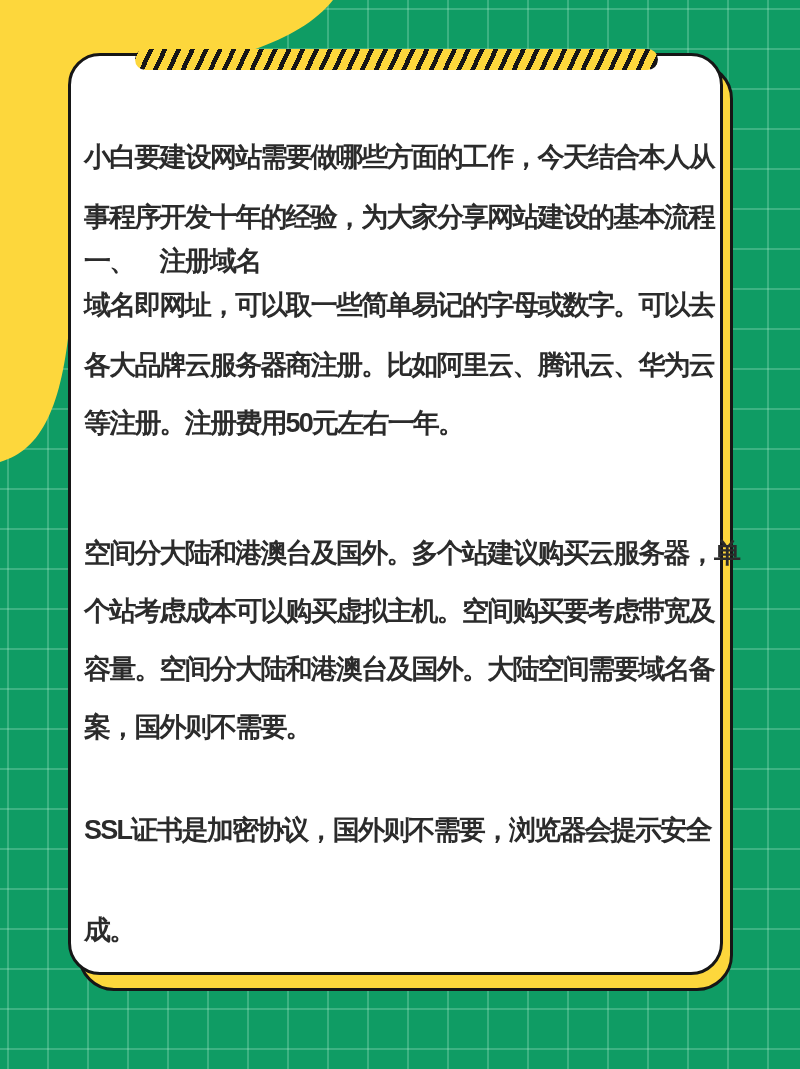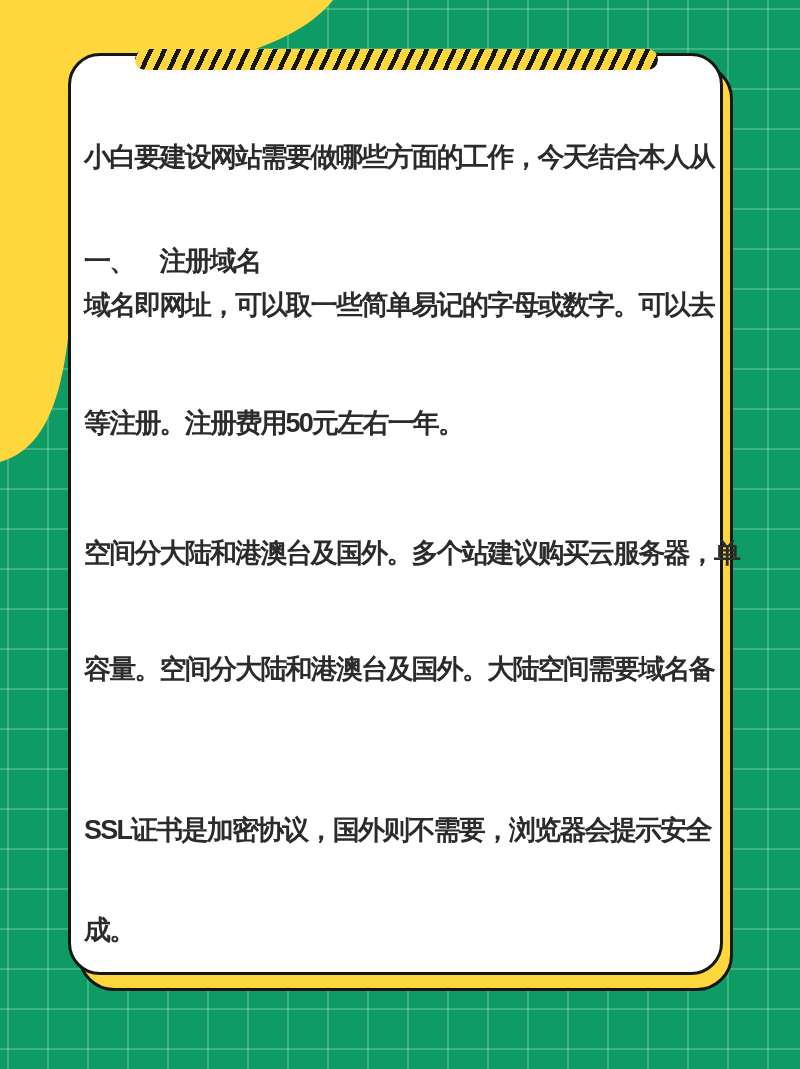--- a/index.html
+++ b/index.html
@@ -51,22 +51,26 @@
   </svg>
 
   <div class="card-shadow"></div>
 
   <div class="card"></div>
 
   <div class="stripe"></div>
 
   <div class="content">
     <div class="tline" style="top:142px">小白要建设网站需要做哪些方面的工作，今天结合本人从</div>
+    <div class="tline" style="top:202px">事程序开发十年的经验，为大家分享网站建设的基本流程</div>
     <div class="tline" style="top:290px">域名即网址，可以取一些简单易记的字母或数字。可以去</div>
     <div class="tline" style="top:246px">一、　注册域名</div>
+    <div class="tline" style="top:350px">各大品牌云服务器商注册。比如阿里云、腾讯云、华为云</div>
     <div class="tline" style="top:408px">等注册。注册费用50元左右一年。</div>
     <div class="tline" style="top:538px">空间分大陆和港澳台及国外。多个站建议购买云服务器，单</div>
+    <div class="tline" style="top:596px">个站考虑成本可以购买虚拟主机。空间购买要考虑带宽及</div>
     <div class="tline" style="top:654px">容量。空间分大陆和港澳台及国外。大陆空间需要域名备</div>
+    <div class="tline" style="top:712px">案，国外则不需要。</div>
     <div class="tline" style="top:815px">SSL证书是加密协议，国外则不需要，浏览器会提示安全</div>
     <div class="tline" style="top:915px">成。</div>
   </div>
 
 </div>
 
 </body></html>

